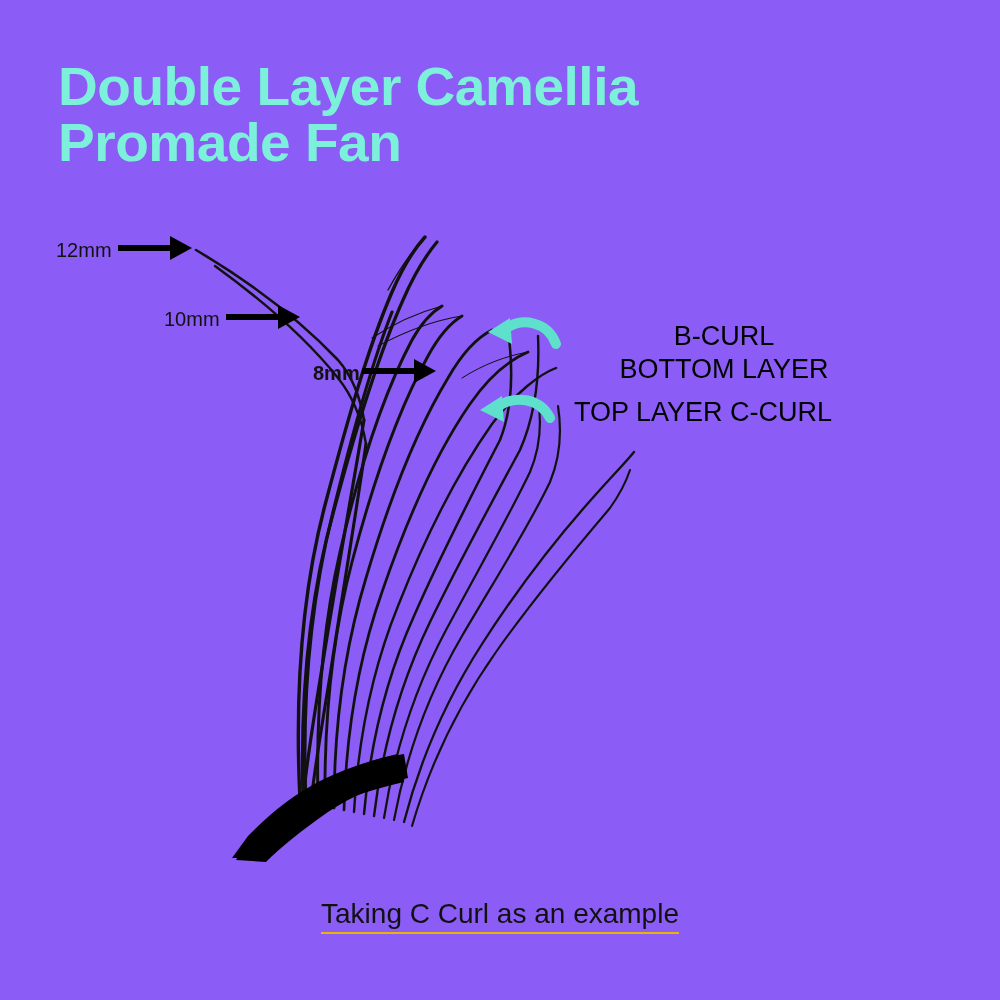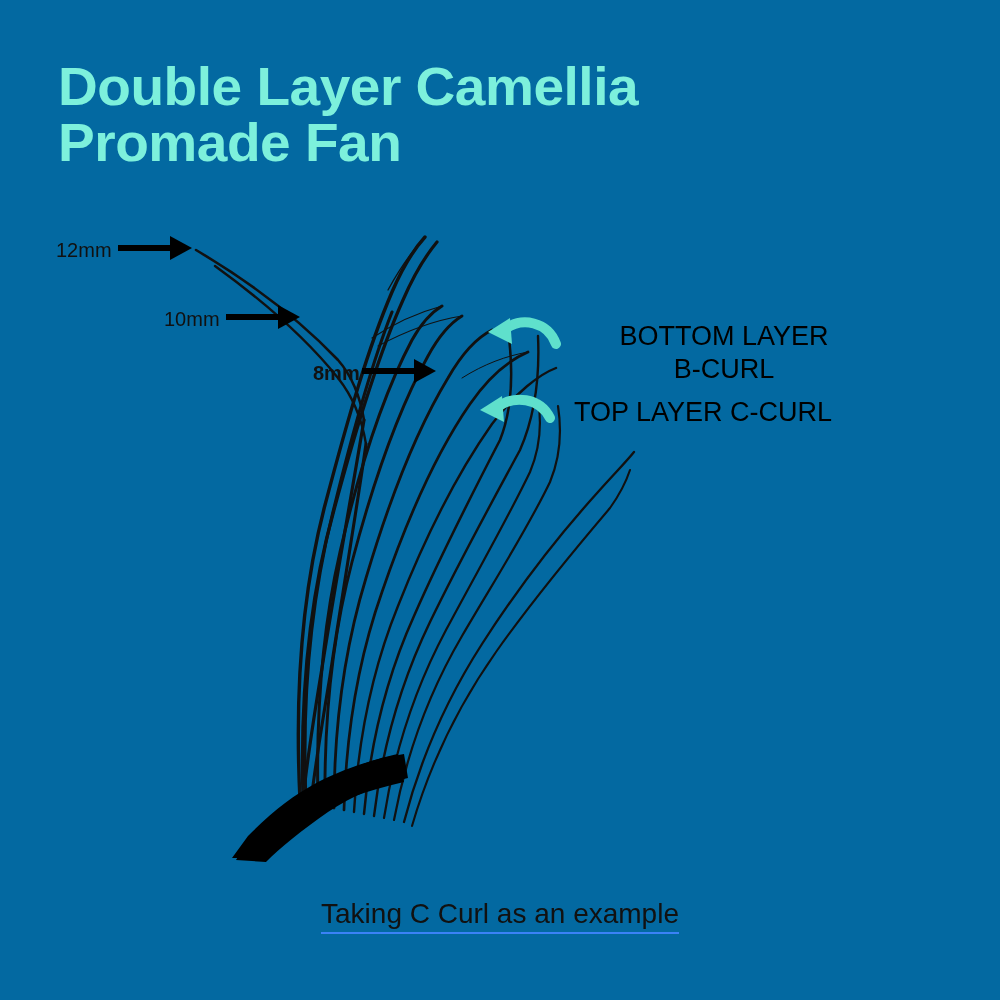--- a/index.html
+++ b/index.html
@@ -8,21 +8,21 @@
     padding: 0;
     background: #ffffff;
   }
   body {
     font-family: "Liberation Sans", sans-serif;
   }
   #page {
     position: relative;
     width: 1000px;
     height: 1000px;
-    background: #0369a1;
+    background: #8b5cf6;
     overflow: hidden;
   }
   #diagram-svg {
     position: absolute;
     left: 0;
     top: 0;
     width: 1000px;
     height: 1000px;
   }
   .title-block {
@@ -82,21 +82,21 @@
     left: 0;
     top: 898px;
     width: 1000px;
     text-align: center;
     z-index: 6;
   }
   .footnote span {
     font-family: "Liberation Sans", sans-serif;
     font-size: 28px;
     color: #111111;
-    border-bottom: 2px solid #3b82f6;
+    border-bottom: 2px solid #eab308;
     padding-bottom: 3px;
   }
 </style>
 </head>
 <body>
 
 <div id="page">
 
   <svg id="diagram-svg" viewBox="0 0 1000 1000">
     <defs>
@@ -184,22 +184,22 @@
   <div class="title-block">
     <div class="title-line">Double Layer Camellia</div>
     <div class="title-line">Promade Fan</div>
   </div>
 
   <div class="dim-label" id="dim-12mm">12mm</div>
   <div class="dim-label" id="dim-10mm">10mm</div>
   <div class="dim-label" id="dim-8mm">8mm</div>
 
   <div class="layer-label" id="layer-bottom">
+    <div>B-CURL</div>
     <div>BOTTOM LAYER</div>
-    <div>B-CURL</div>
   </div>
 
   <div class="layer-label" id="layer-top">
     <div>TOP LAYER C-CURL</div>
   </div>
 
   <div class="footnote">
     <span>Taking C Curl as an example</span>
   </div>
 

